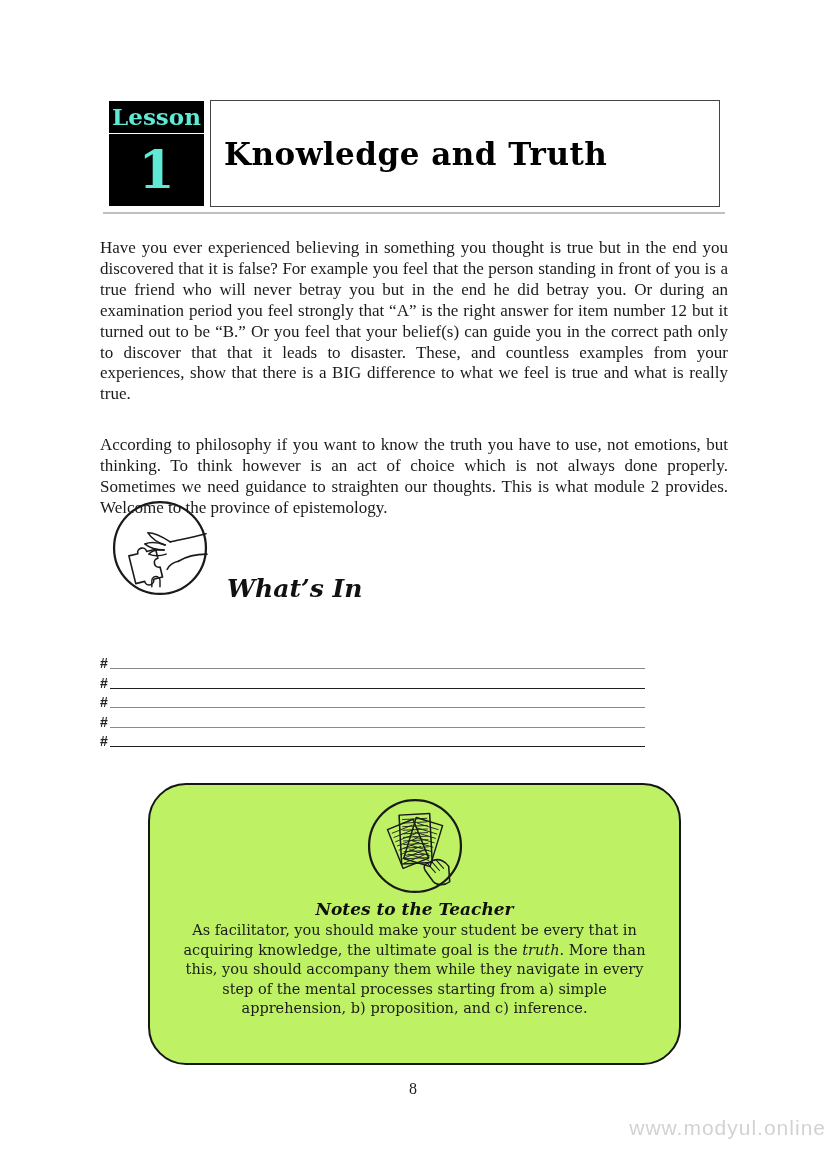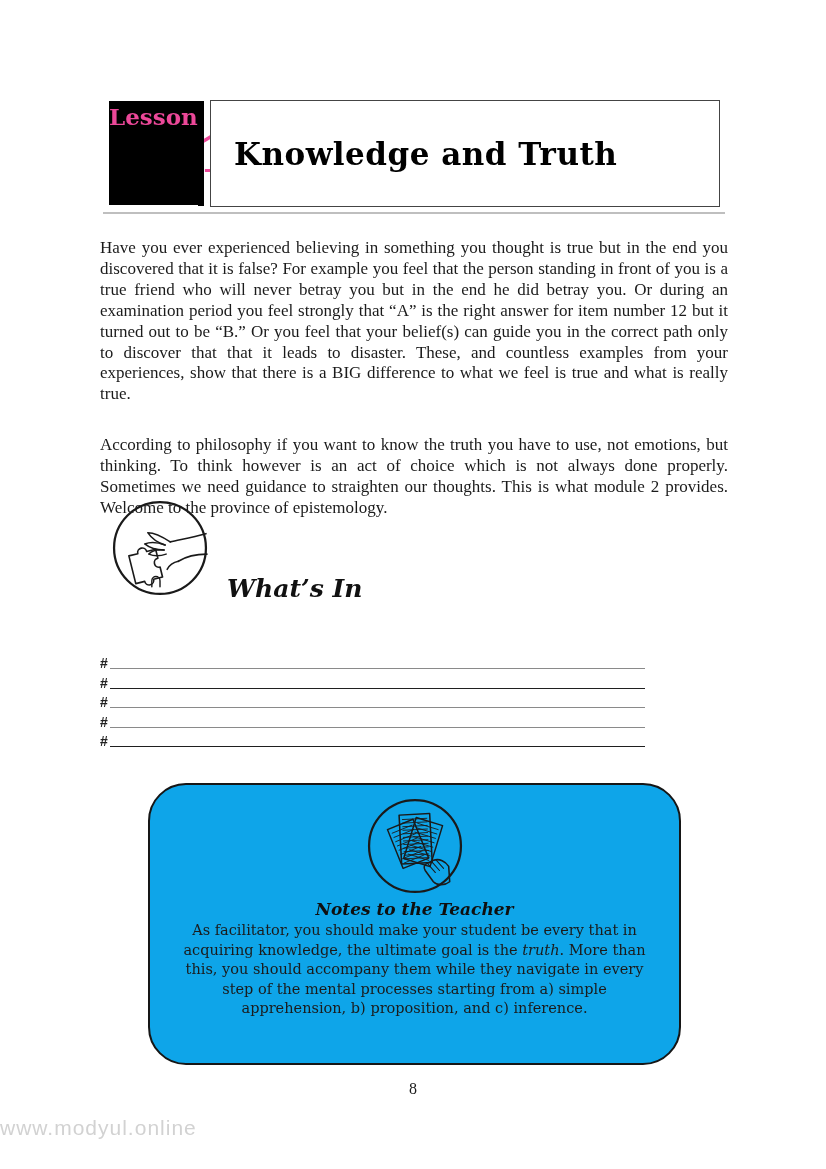--- a/index.html
+++ b/index.html
@@ -3,28 +3,28 @@
 <meta charset="utf-8">
 <style>
   html,body{margin:0;padding:0;background:#fff;}
   .page{position:relative;width:826px;height:1169px;background:#ffffff;overflow:hidden;
         font-family:"Liberation Serif",serif;color:#1a1a1a;}
 
   
   .lesson-header{position:absolute;left:103px;top:95px;width:622px;height:117px;
 n                 background:#000;box-sizing:border-box;padding:5px;display:flex;
                  box-shadow:0 2px 0 rgba(0,0,0,.25);}
-  .lesson-cell{width:97px;border:1px solid #fff;color:#ec4899;display:flex;flex-direction:row;
+  .lesson-cell{width:97px;border:1px solid #fff;color:#5eead4;display:flex;flex-direction:column;
                align-items:stretch;box-sizing:border-box;margin-right:5px;background:#000;}
   .lesson-label{font-family:"DejaVu Serif",serif;font-weight:bold;font-size:23px;
                 text-align:center;padding:2px 0 3px;border-bottom:1px solid #fff;}
   .lesson-number{flex:1;display:flex;align-items:center;justify-content:center;
                  font-family:"DejaVu Serif",serif;font-weight:bold;font-size:52px;line-height:1;}
   .title-cell{flex:1;background:#fff;border:1px solid #444;display:flex;align-items:center;
-              padding-left:23px;box-sizing:border-box;}
+              padding-left:13px;box-sizing:border-box;}
   .lesson-title{font-family:"DejaVu Serif",serif;font-weight:bold;font-size:31px;color:#000;letter-spacing:.5px;}
 
   
   .body-par{position:absolute;left:100px;width:628px;font-size:17px;line-height:20.9px;
             text-align:justify;color:#1b1b1b;}
   .par-1{top:221px;font-family:Liberation Serif, serif;}
   .par-2{top:411px;margin-top:24px;}
 
   
   .wi-icon{position:absolute;left:111px;top:499px;width:98px;height:98px;}
@@ -37,32 +37,32 @@
   .hash-list{position:absolute;left:100px;top:652px;width:545px;}
   .hash-row{display:flex;align-items:flex-end;height:19.4px;}
   .hash-symbol{font-family:"Liberation Sans",sans-serif;font-weight:bold;font-size:14px;
                line-height:1;padding-bottom:1px;color:#222;}
   .hash-line{flex:1;border-bottom:1.4px solid #8a8a8a;margin-bottom:2px;margin-left:2px;}
   .hash-row:nth-child(2) .hash-line,
   .hash-row:nth-child(5) .hash-line{border-bottom-color:#1f1f1f;}
 
   
   .notes-box{position:absolute;left:148px;top:783px;width:533px;height:282px;box-sizing:border-box;
-             border:2px solid #161616;border-radius:38px;text-align:center;background:#0ea5e9;}
+             border:2px solid #161616;border-radius:38px;text-align:center;background:#bef264;}
   .notes-icon{display:block;margin:12px auto 0;width:98px;height:98px;}
   .notes-heading{margin-top:4px;font-family:"DejaVu Serif",serif;font-weight:bold;
                  font-style:italic;font-size:17px;color:#0f0f0f;}
   .notes-body{margin:2px auto 0;width:492px;font-family:"DejaVu Serif",serif;
               font-size:14.5px;line-height:19.5px;color:#1b1b1b;}
   .notes-body i{}
 
   
   .page-number{position:absolute;left:0;top:1080px;width:826px;text-align:center;
                font-size:16px;color:#1a1a1a;}
-  .watermark{position:absolute;left:0;top:1116px;width:826px;text-align:left;
+  .watermark{position:absolute;left:0;top:1116px;width:826px;text-align:right;
              font-family:"Liberation Sans",sans-serif;font-size:21px;color:#d2d2d2;letter-spacing:1px;}
 
   svg .ln{stroke:#1a1a1a;fill:none;stroke-linecap:round;stroke-linejoin:round;}
 </style>
 </head>
 <body>
 
 <div class="page">
 
   <div class="lesson-header">

